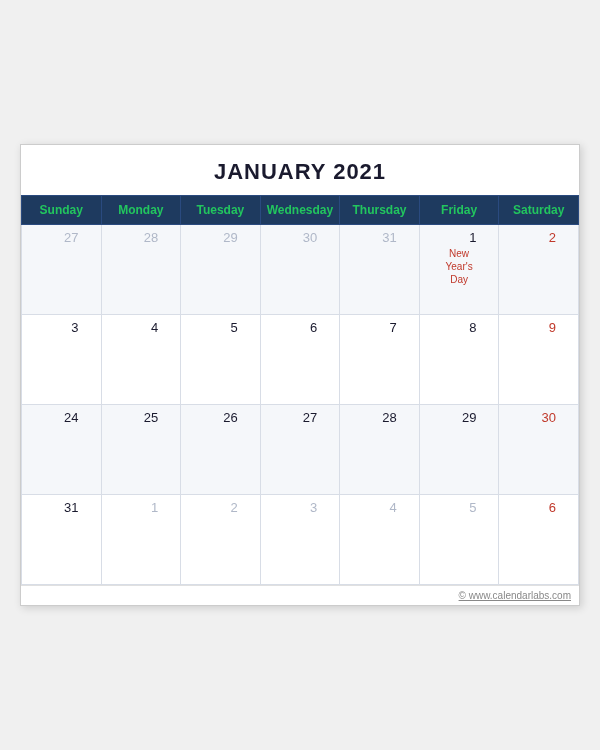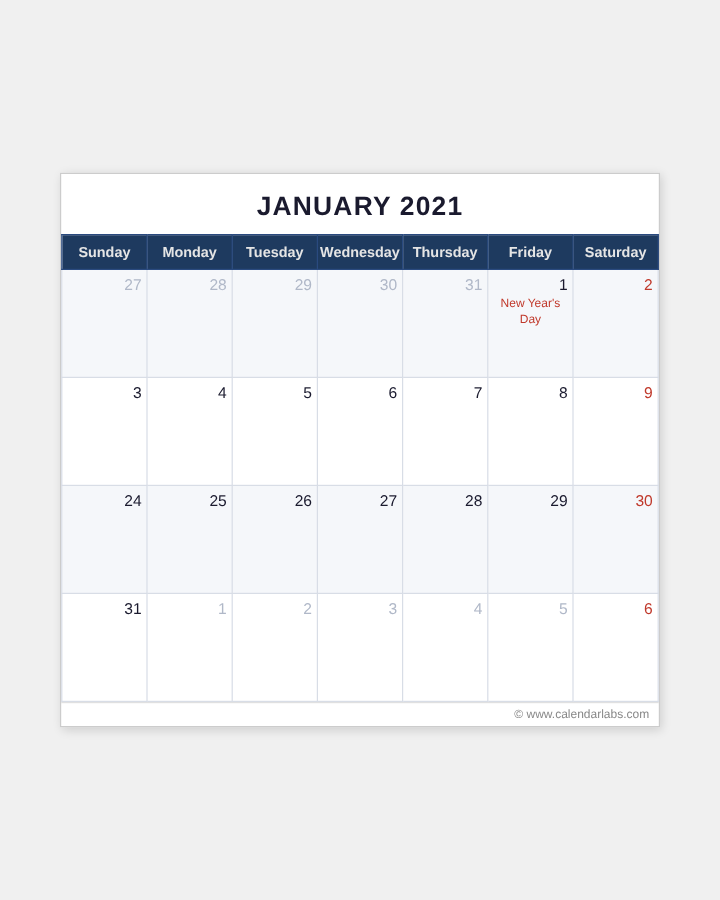--- a/index.html
+++ b/index.html
@@ -12,21 +12,21 @@
       width: 600px;
       height: 750px;
       background: #f0f0f0;
       display: flex;
       align-items: center;
       justify-content: center;
       font-family: Arial, sans-serif;
     }
 
     .calendar-container {
-      width: 500px;
+      width: 560px;
       background: #fff;
       border: 1px solid #ccc;
       box-shadow: 2px 2px 8px rgba(0,0,0,0.15);
     }
 
     .calendar-title {
       text-align: center;
       font-size: 22px;
       font-weight: bold;
       color: #1a1a2e;
@@ -34,33 +34,33 @@
       letter-spacing: 1px;
     }
 
     .calendar-grid {
       width: 100%;
       border-collapse: collapse;
     }
 
     .calendar-grid th {
       background-color: #1e3a5f;
-      color: #e5e5e5;
+      color: #22c55e;
       font-size: 12px;
       font-weight: bold;
       text-align: center;
       padding: 7px 0;
       border: 1px solid #2a4a7f;
     }
 
     .calendar-grid td {
       width: calc(100% / 7);
       height: 90px;
       vertical-align: top;
-      padding: 5px 4px;
+      padding: 5px 22px;
       border: 1px solid #d8dde6;
       background: #fff;
       font-size: 13px;
       color: #1a1a2e;
     }
 
     .calendar-grid tr:nth-child(odd) td {
       background: #f5f7fa;
     }
 
@@ -90,20 +90,21 @@
       margin-top: 2px;
       text-align: center;
     }
 
     .footer {
       text-align: right;
       font-size: 10px;
       color: #888;
       padding: 4px 8px;
       border-top: 1px solid #e0e0e0;
+      text-decoration: underline;
     }
   </style>
 </head>
 <body>
 
 <div class="calendar-container">
   <div class="calendar-title">JANUARY 2021</div>
   <table class="calendar-grid">
     <thead>
       <tr>

